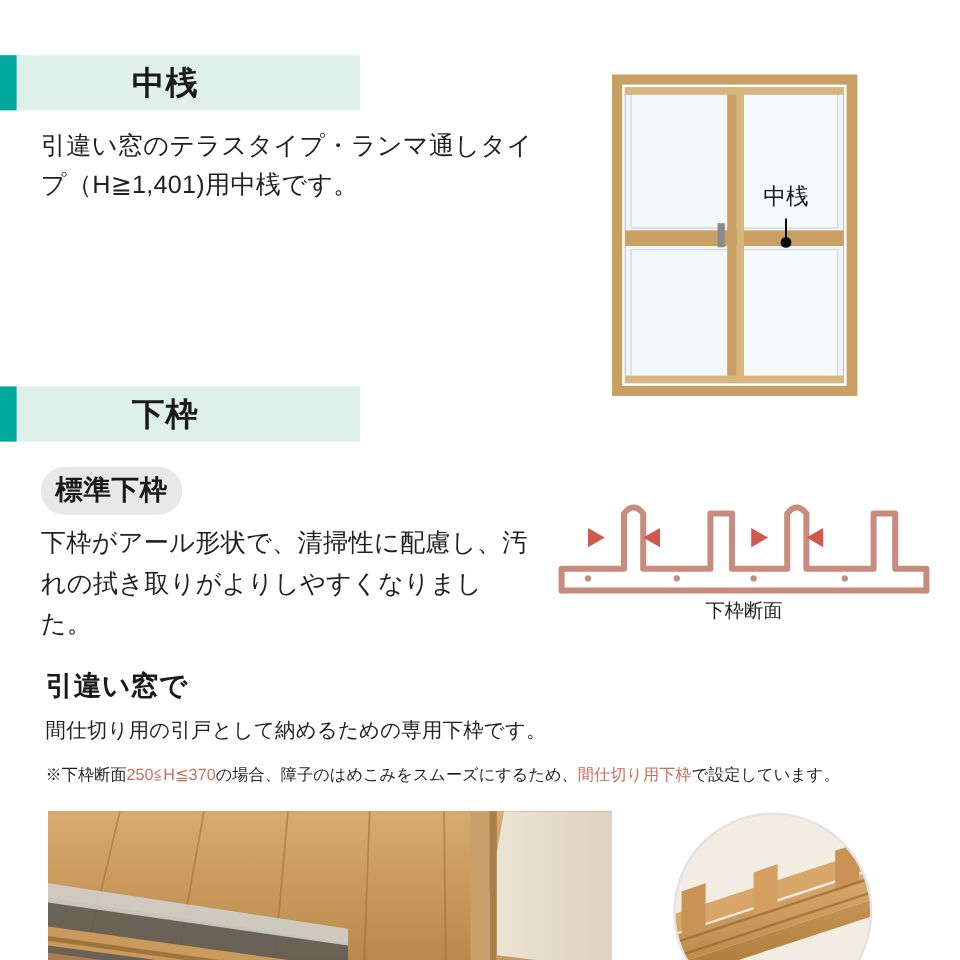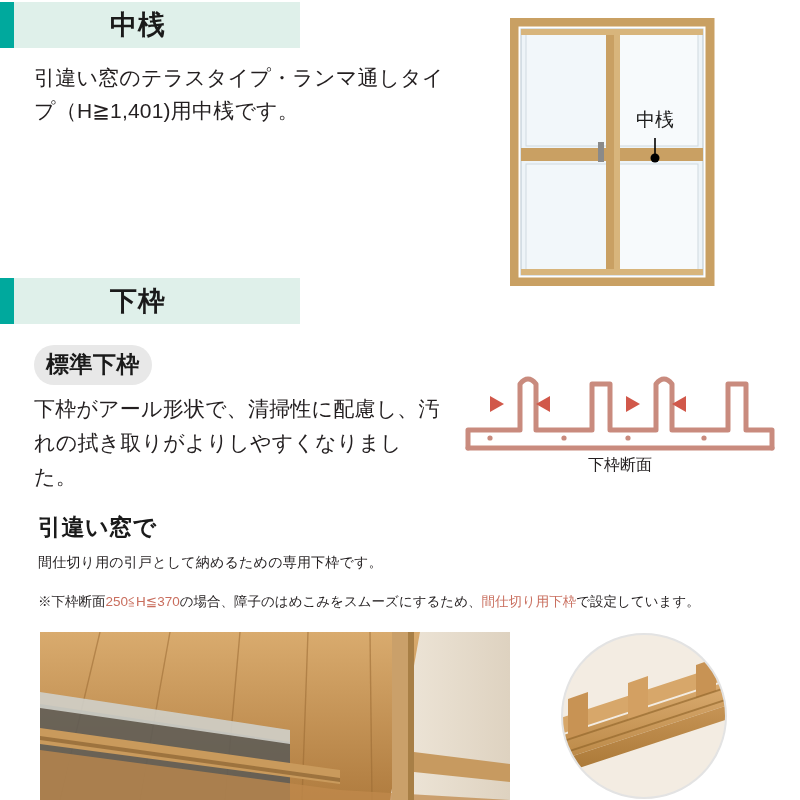--- a/index.html
+++ b/index.html
@@ -12,20 +12,21 @@
     background: #ffffff;
     font-family: "Liberation Sans", sans-serif;
     color: #231f20;
     overflow: hidden;
     position: relative;
   }
   .page {
     position: relative;
     width: 800px;
     height: 587px;
+    margin-top: 44px;
   }
 
   
   .head-bar {
     position: absolute;
     display: flex;
     align-items: center;
     height: 46px;
   }
   .head-accent {
@@ -71,21 +72,21 @@
     color: #1a1a1a;
     padding: 4px 12px 5px 12px;
     letter-spacing: 0.5px;
     border-radius: 20px;
   }
   #tag-hyojun { left: 34px; top: 345px; }
 
   #para-hyojun { left: 34px; top: 392px; width: 410px; font-size: 21px; line-height: 1.62; }
 
   #tag-majikiri { left: 30px; top: 508px; background: transparent; padding-left: 8px; }
-  #para-majikiri { left: 38px; top: 552px; width: 620px; font-size: 14px; }
+  #para-majikiri { left: 38px; top: 552px; width: 620px; font-size: 17px; }
 
   .note {
     position: absolute;
     font-size: 13.5px;
     line-height: 1.5;
     color: #231f20;
   }
   #note-majikiri { left: 38px; top: 592px; width: 700px; }
   .note .em { color: #c96e5e; text-align: center; }
 

